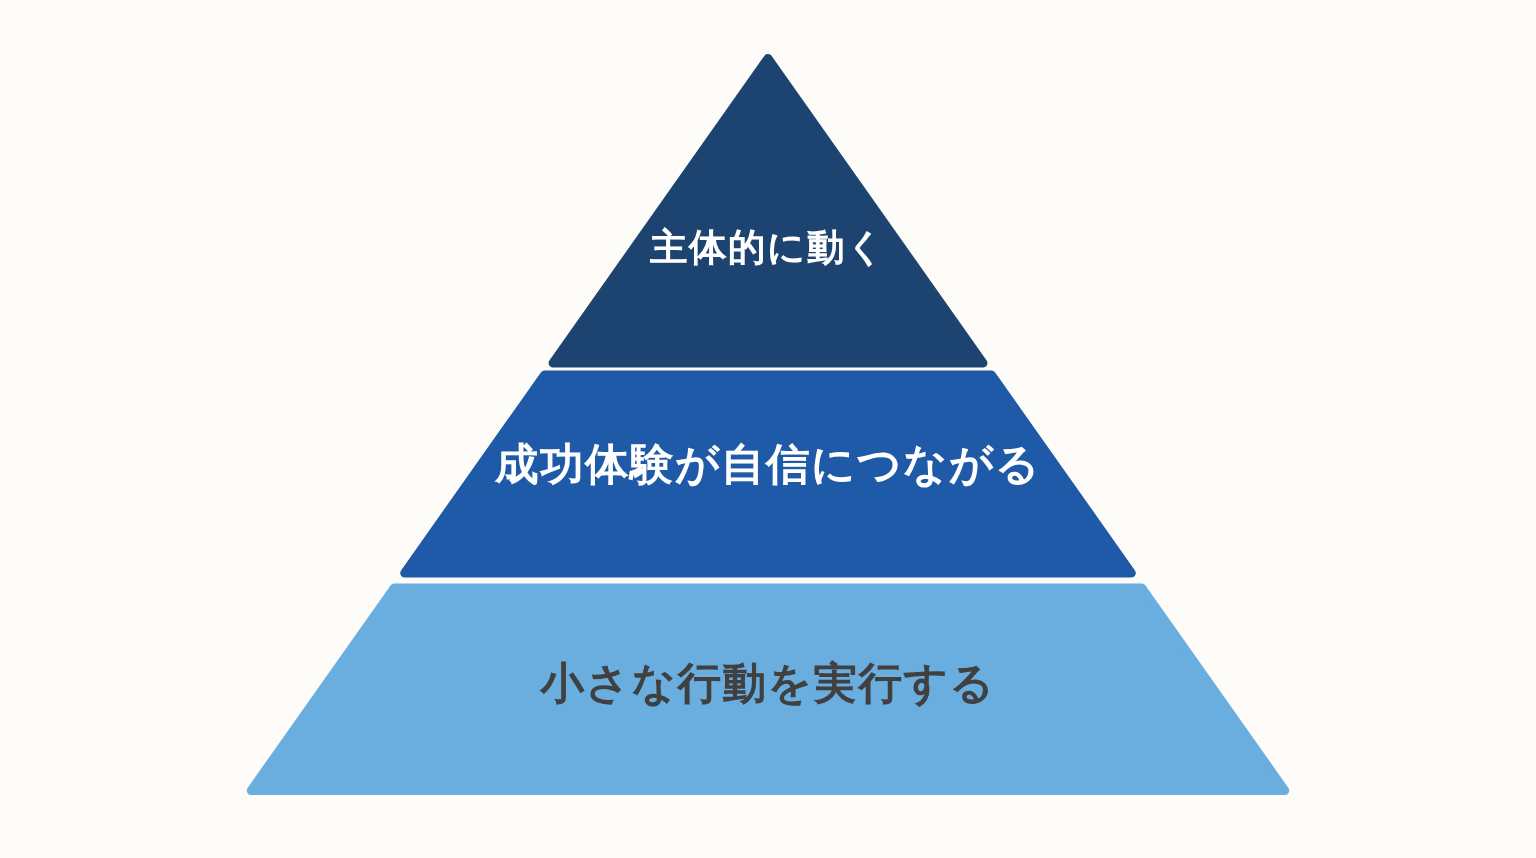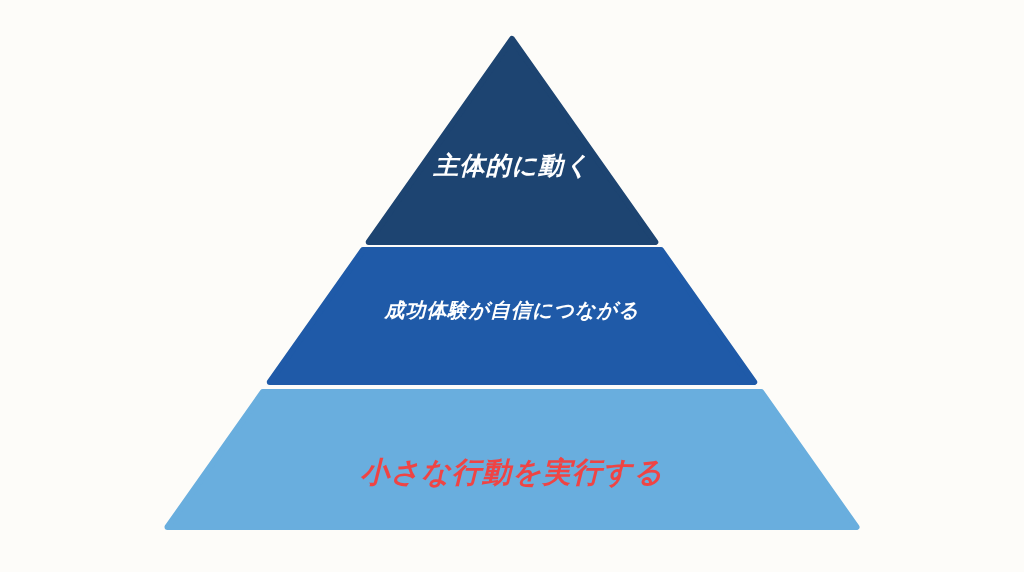--- a/index.html
+++ b/index.html
@@ -33,30 +33,29 @@
     transform: translateX(-50%);
     width: 700px;
     text-align: center;
     color: #ffffff;
     font-weight: 700;
     letter-spacing: 1px;
     white-space: nowrap;
   }
   .tier-label .line {
     display: block;
-    font-style: italic;
   }
   .tier-label-top {
     top: 149px;
     font-size: 25px;
     line-height: 33px;
   }
   .tier-label-middle {
     top: 293px;
-    font-size: 20px;
+    font-size: 29px;
     line-height: 34px;
   }
   .tier-label-bottom {
     top: 439px;
     font-size: 29px;
     line-height: 34px;
   }
 </style>
 </head>
 <body>
@@ -70,17 +69,17 @@
   </svg>
 
   <div class="tier-label tier-label-top" style="color: rgb(255, 255, 255);">
     <span class="line">主体的に動く</span>
   </div>
 
   <div class="tier-label tier-label-middle" style="color: rgb(255, 255, 255);">
     <span class="line">成功体験が自信につながる</span>
   </div>
 
-  <div class="tier-label tier-label-bottom" style="color: #ef4444; margin-top: 16px;">
+  <div class="tier-label tier-label-bottom" style="color: #404040;">
     <span class="line">小さな行動を実行する</span>
   </div>
 
 </div>
 
 </body></html>

